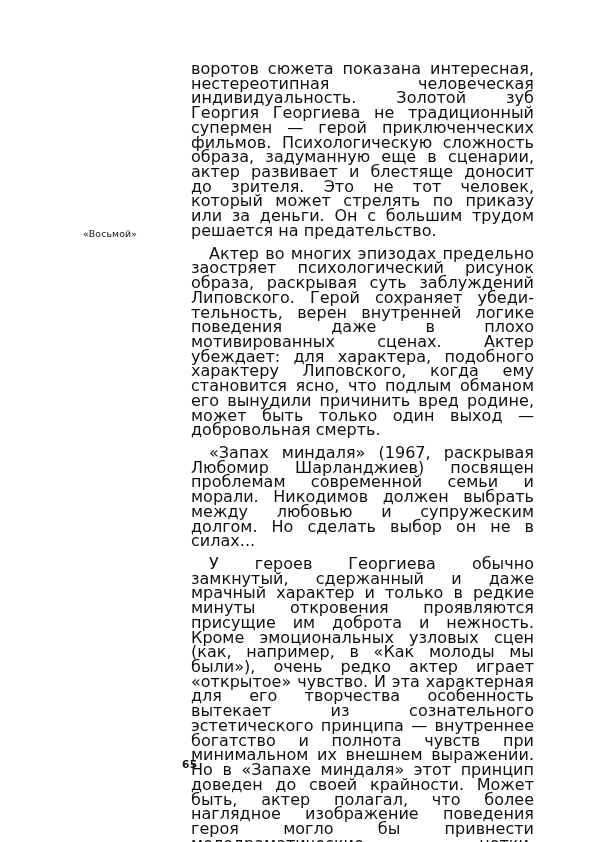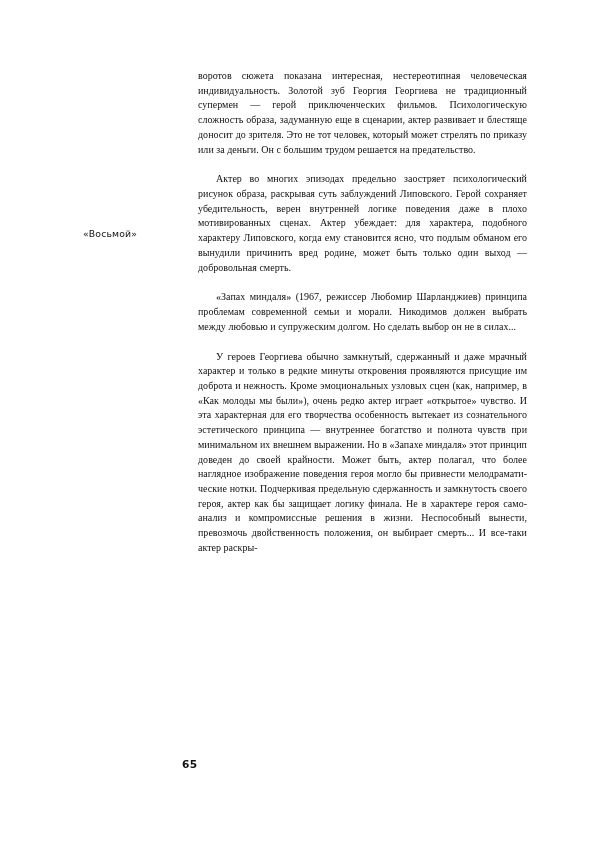--- a/index.html
+++ b/index.html
@@ -36,29 +36,28 @@
     white-space: nowrap;
   }
   
   .text-column {
     position: absolute;
     left: 183px;
     top: 54px;
     width: 359px;
   }
   .para {
-    margin: 15px;
-    font-size: 10px;
+    margin: 8px;
+    font-size: 16px;
     line-height: 14.72px;
     text-align: justify;
     text-justify: inter-word;
     letter-spacing: 0.02px;
     color: #101010;
     hyphens: manual;
-    font-family: Liberation Serif, serif;
   }
   .para.indent {
     text-indent: 18px;
   }
   
   .page-number {
     position: absolute;
     left: 182px;
     top: 757px;
     font-size: 10.6px;
@@ -71,19 +70,19 @@
 </head>
 <body>
 
 <div class="page">
 
   <div class="margin-note">«Восьмой»</div>
 
   <div class="text-column">
     <p class="para">воротов сюжета показана интересная, нестереотип­ная человеческая индивидуальность. Золотой зуб Георгия Георгиева не традиционный супермен — герой приключенческих фильмов. Психологическую сложность образа, задуманную еще в сценарии, актер развивает и блестяще доносит до зрителя. Это не тот человек, который может стрелять по приказу или за деньги. Он с большим трудом решается на предательство.</p>
     <p class="para indent">Актер во многих эпизодах предельно заостряет психологический рисунок образа, раскрывая суть заблуждений Липовского. Герой сохраняет убеди­тельность, верен внутренней логике поведения даже в плохо мотивированных сценах. Актер убеждает: для характера, подобного характеру Липовского, когда ему становится ясно, что подлым обманом его вынудили причинить вред родине, может быть только один выход — добровольная смерть.</p>
-    <p class="para indent">«Запах миндаля» (1967, режиссер Любомир Шар­ланджиев) принципа проблемам современной семьи и морали. Никодимов должен выбрать между любо­вью и супружеским долгом. Но сделать выбор он не в силах...</p>
+    <p class="para indent">«Запах миндаля» (1967, раскрывая Любомир Шар­ланджиев) посвящен проблемам современной семьи и морали. Никодимов должен выбрать между любо­вью и супружеским долгом. Но сделать выбор он не в силах...</p>
     <p class="para indent">У героев Георгиева обычно замкнутый, сдержан­ный и даже мрачный характер и только в редкие минуты откровения проявляются присущие им доб­рота и нежность. Кроме эмоциональных узловых сцен (как, например, в «Как молоды мы были»), очень редко актер играет «открытое» чувство. И эта ха­рактерная для его творчества особенность вытекает из сознательного эстетического принципа — внутрен­нее богатство и полнота чувств при минимальном их внешнем выражении. Но в «Запахе миндаля» этот принцип доведен до своей крайности. Может быть, актер полагал, что более наглядное изображение поведения героя могло бы привнести мелодрамати­ческие нотки. Подчеркивая предельную сдержан­ность и замкнутость своего героя, актер как бы за­щищает логику финала. Не в характере героя само­анализ и компромиссные решения в жизни. Неспособ­ный вынести, превозмочь двойственность положе­ния, он выбирает смерть... И все-таки актер раскры-</p>
   </div>
 
   <div class="page-number">65</div>
 
 </div>
 
 </body></html>

